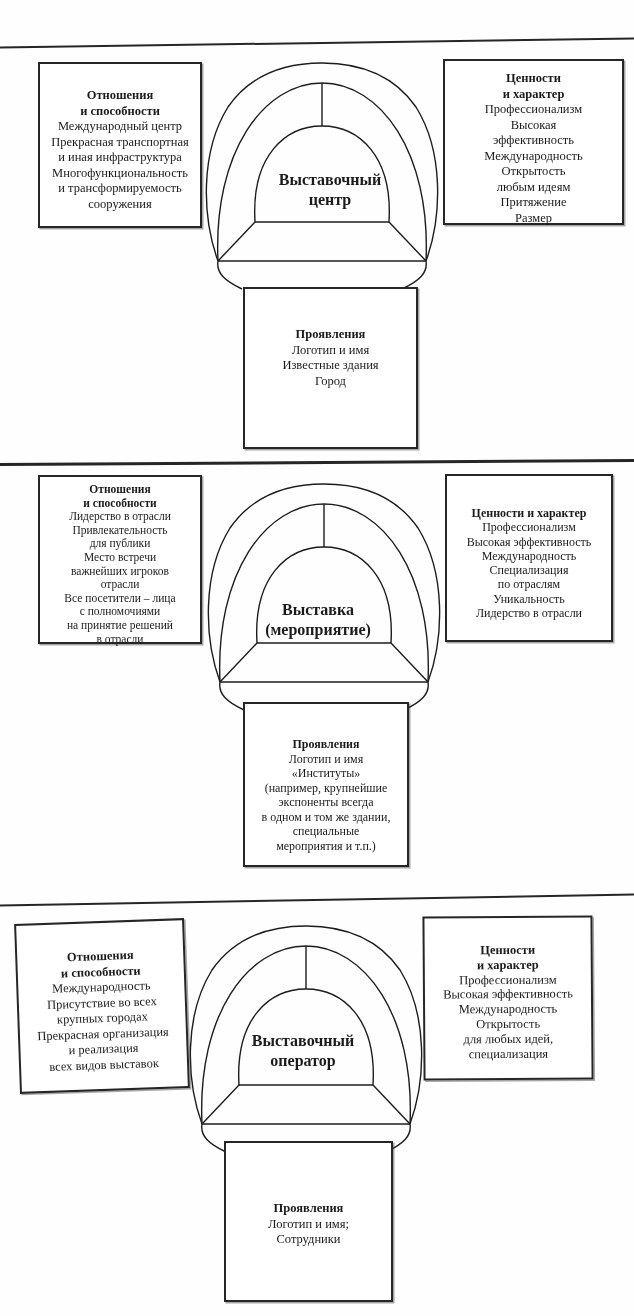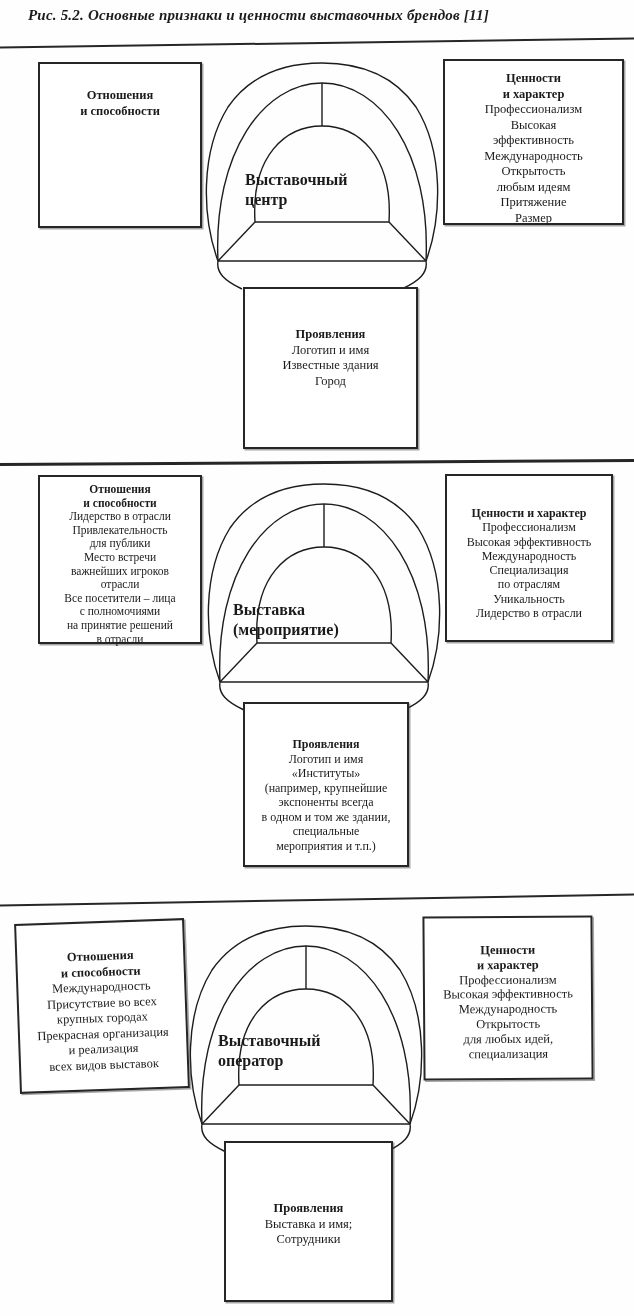--- a/index.html
+++ b/index.html
@@ -43,21 +43,21 @@
   .d2-right .h, .d2-right .b { font-size:12px; line-height:14.3px; }
   .d2-bottom { left:243px; top:702px; width:166px; height:165px; padding-top:33px; }
   .d2-bottom .h, .d2-bottom .b { font-size:12px; line-height:14.5px; }
 
   .d3-left   { left:17px;  top:921px; width:170px; height:170px; padding-top:26px; transform:rotate(-2deg); }
   .d3-right  { left:423px; top:916px; width:170px; height:164px; padding-top:25px; transform:rotate(-.4deg); }
   .d3-right .h, .d3-right .b { line-height:14.8px; }
   .d3-bottom { left:224px; top:1141px; width:169px; height:161px; padding-top:58px; }
 
   .center-label {
-    position:absolute; width:170px; 
+    position:absolute; width:170px; text-align:center;
     font-weight:bold; font-size:16px; line-height:20px; white-space:pre-line;
   }
   .cl-1 { left:245px; top:170px; }
   .cl-2 { left:233px; top:600px; }
   .cl-3 { left:218px; top:1031px; }
 </style>
 </head>
 <body>
 
 <div class="page">
@@ -70,30 +70,35 @@
         <path d="M -67,45 C -71,-22 -36,-51 0,-51 C 36,-51 71,-22 67,45"></path>
         <line x1="0" y1="-94" x2="0" y2="-51"></line>
         <line x1="-67" y1="45" x2="67" y2="45"></line>
         <line x1="-104" y1="84" x2="104" y2="84"></line>
         <line x1="-67" y1="45" x2="-104" y2="84"></line>
         <line x1="67" y1="45" x2="104" y2="84"></line>
       </g>
     </defs>
   </svg>
 
-  <div class="fig-title">Рис. 5.2. Основные признаки и ценности выставочных брендов [11]</div>
   <div class="rule rule-title"></div>
 
   <section>
     <svg class="arch-svg" style="left:192px;top:57px" width="260" height="240" viewBox="-130 -120 260 240">
         <use href="#arch"></use>
       </svg>
     <div class="box d1-left">
       <div class="h">Отношения
 и способности</div>
+      <div class="b">Международный центр
+Прекрасная транспортная
+и иная инфраструктура
+Многофункциональность
+и трансформируемость
+сооружения</div>
     </div>
     <div class="box d1-right">
       <div class="h">Ценности
 и характер</div>
       <div class="b">Профессионализм
 Высокая
 эффективность
 Международность
 Открытость
 любым идеям
@@ -175,20 +180,20 @@
 и характер</div>
       <div class="b">Профессионализм
 Высокая эффективность
 Международность
 Открытость
 для любых идей,
 специализация</div>
     </div>
     <div class="box d3-bottom">
       <div class="h">Проявления</div>
-      <div class="b">Выставка и имя;
+      <div class="b">Логотип и имя;
 Сотрудники</div>
     </div>
     <div class="center-label cl-3">Выставочный
 оператор</div>
   </section>
 
 </div>
 
 </body></html>

